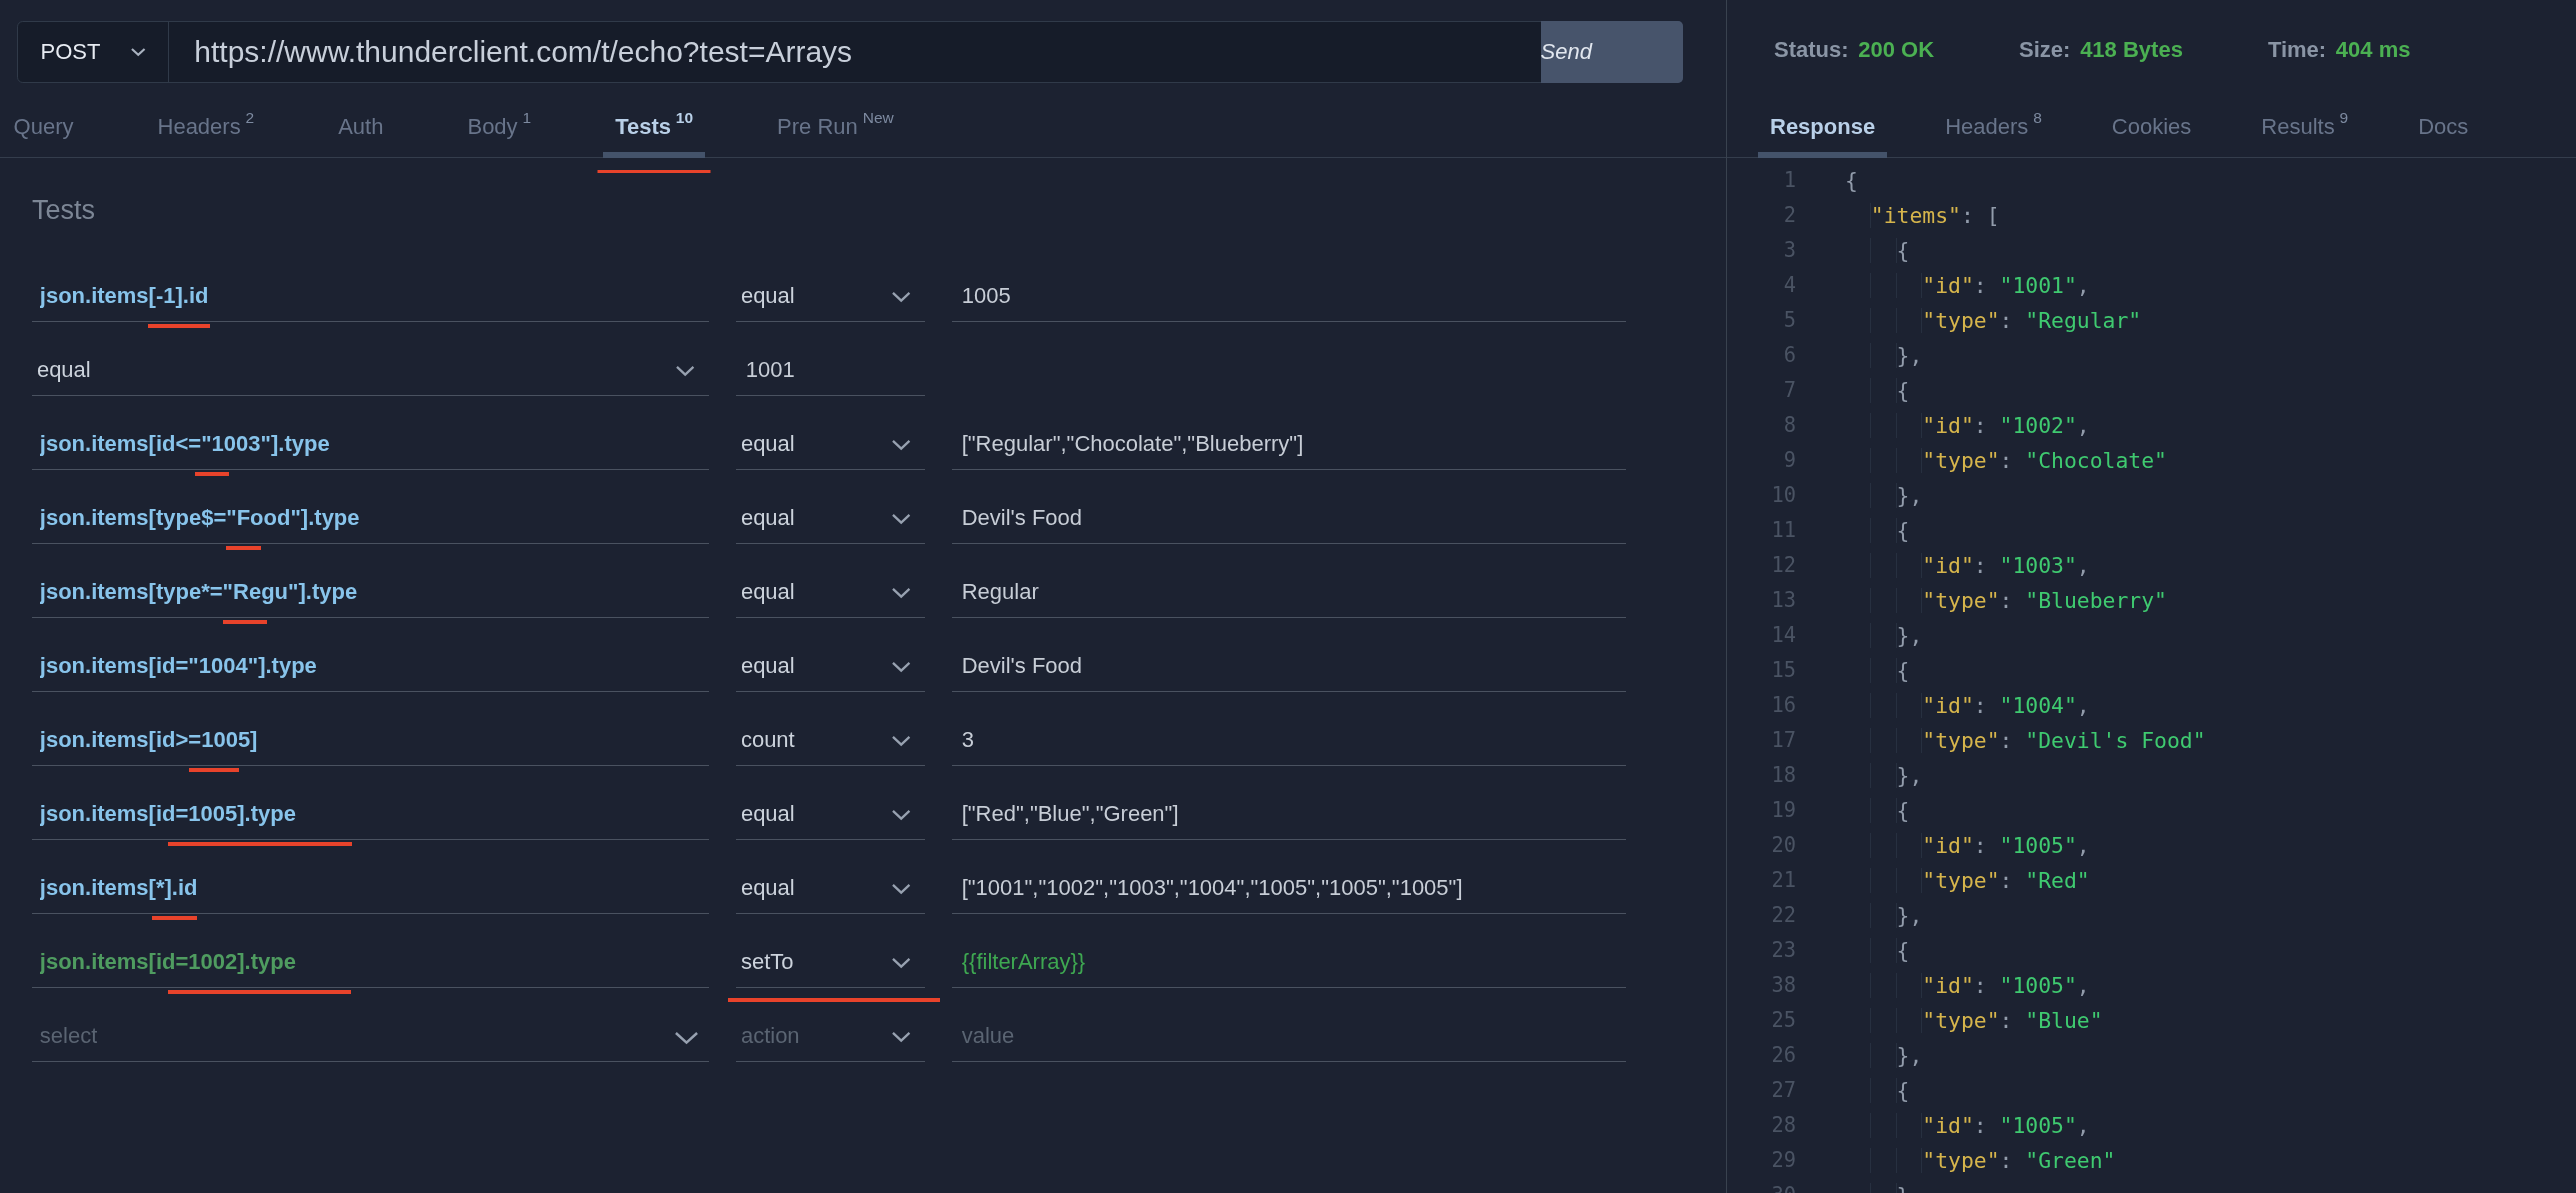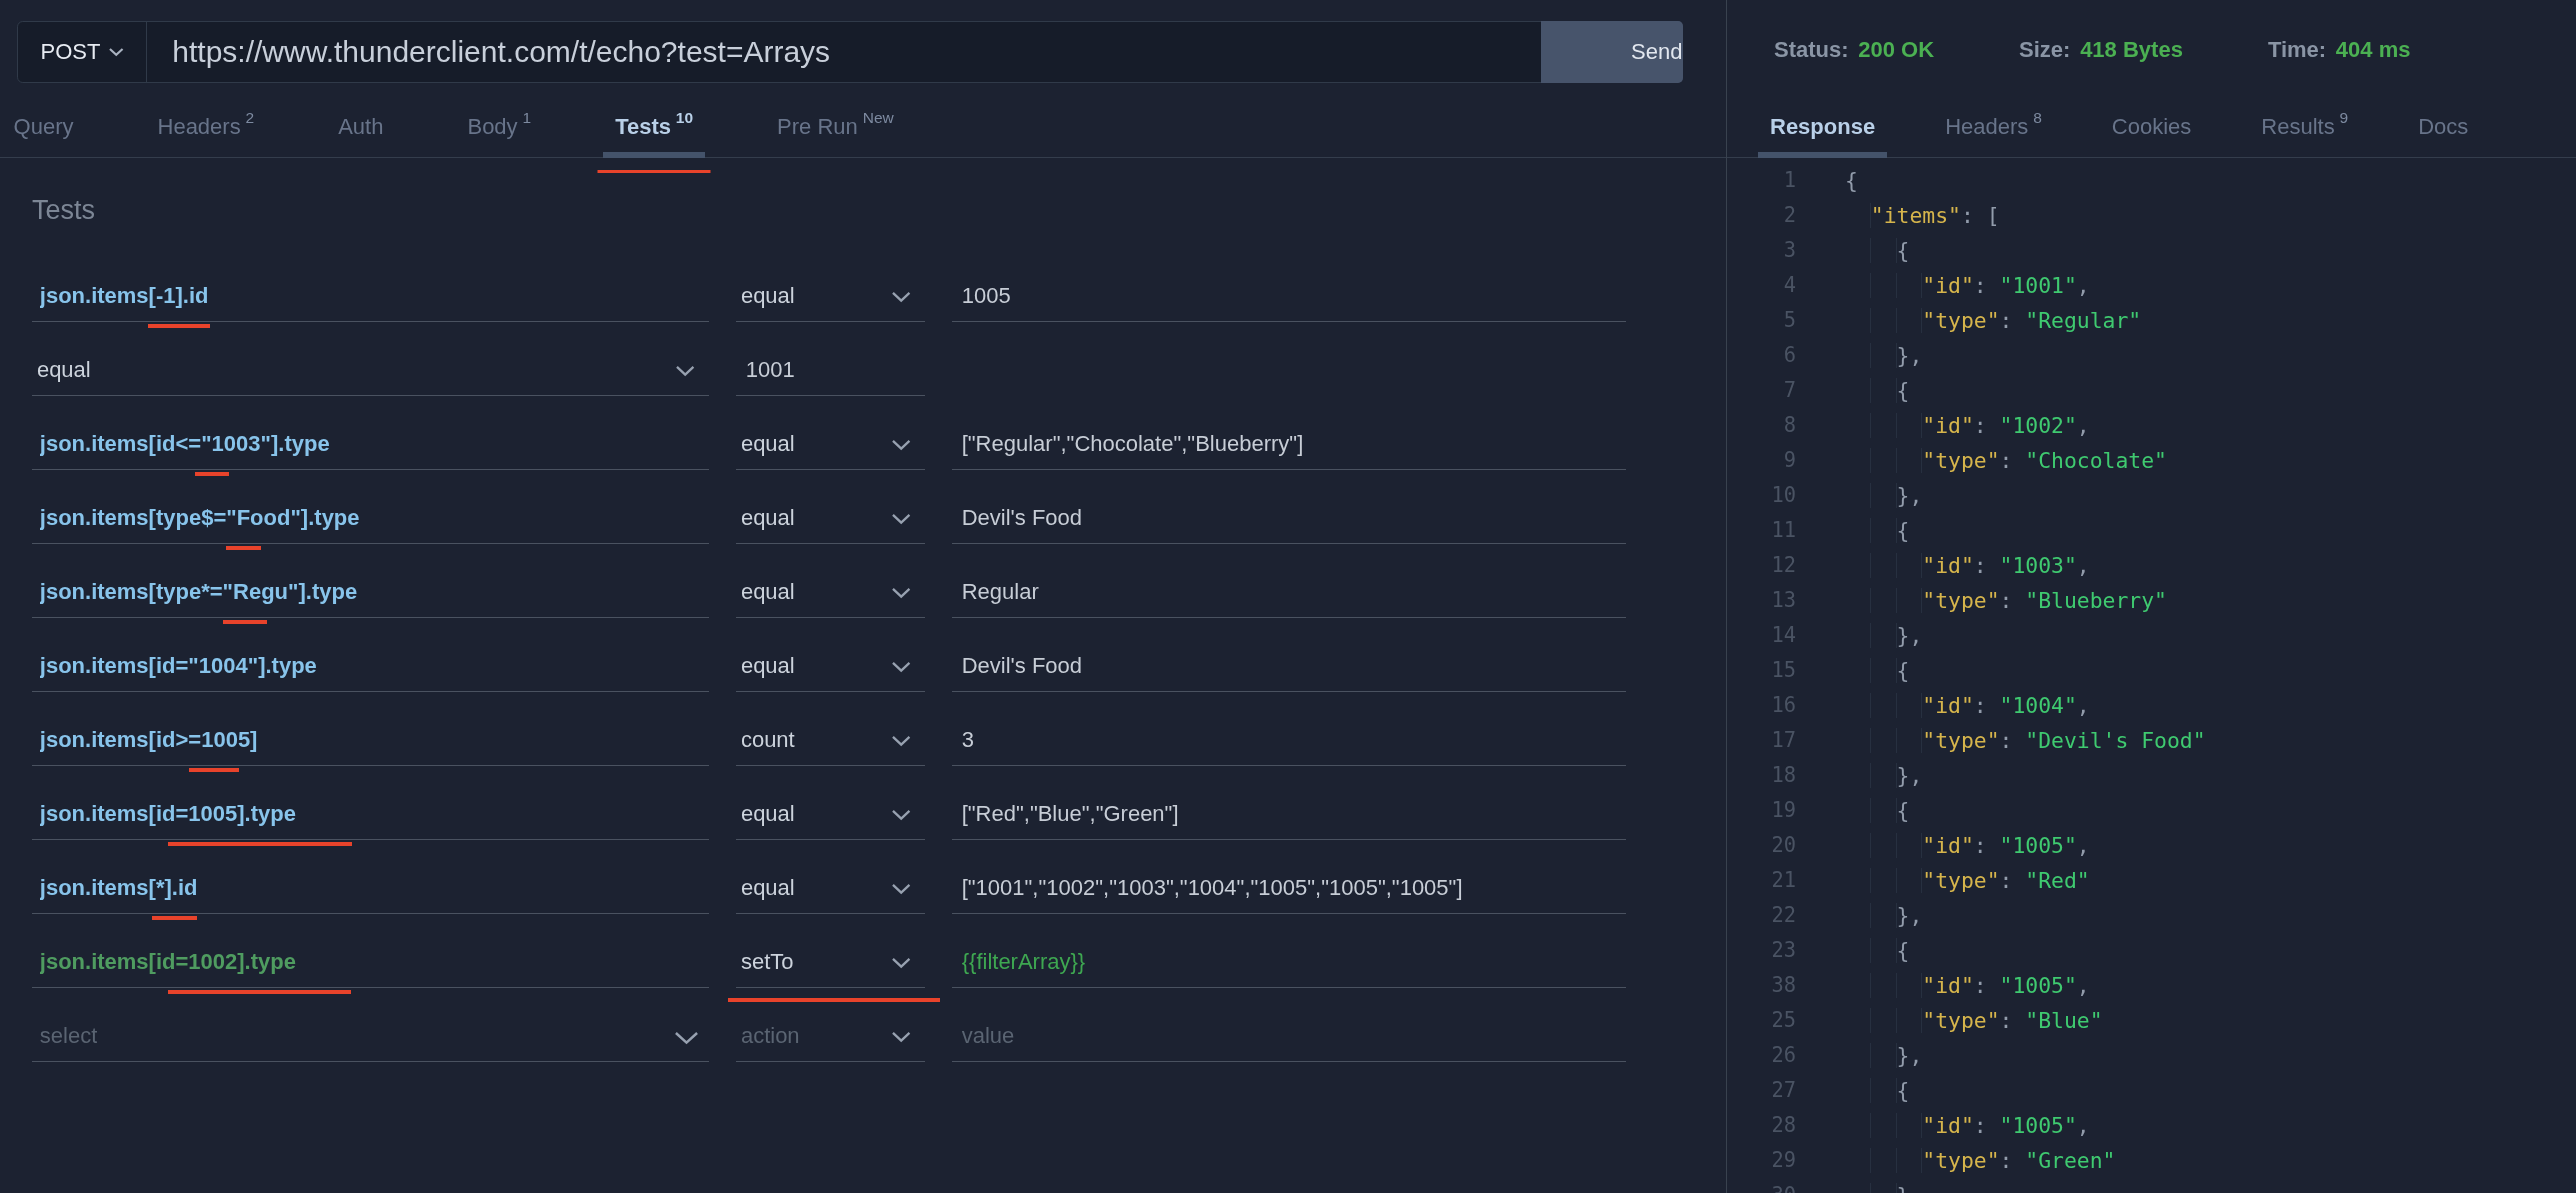--- a/index.html
+++ b/index.html
@@ -7,25 +7,25 @@
   .app{position:relative;width:2576px;height:1193px;background:#1c2231;overflow:hidden;}
 
   
   .request-panel{position:absolute;left:0;top:0;width:1726px;height:100%;}
   .panel-divider{position:absolute;left:1726px;top:0;width:1px;height:100%;background:#39424f;}
   .response-panel{position:absolute;left:1727px;top:0;right:0;height:100%;}
 
   
   .url-bar{position:absolute;left:16.5px;top:21.4px;width:1666px;height:62px;display:flex;align-items:stretch;
            background:#161c29;border:1px solid #303a49;border-radius:5.8px;box-sizing:border-box;}
-  .method-select{display:flex;align-items:center;gap:8px;padding:0 21.4px 0 23px;border-right:1px solid #303a49;
+  .method-select{display:flex;align-items:center;gap:30px;padding:0 21.4px 0 23px;border-right:1px solid #303a49;
                  color:#e7ebf2;font-size:22px;cursor:default;}
   .url-input{flex:1;display:flex;align-items:center;padding-left:25px;color:#c8cfda;font-size:30px;white-space:nowrap;overflow:hidden;}
-  .send-btn{width:142px;flex:none;background:#47546b;color:#e2e7ef;display:flex;align-items:center;justify-content:flex-end;
-            font-size:22px;border-radius:0 4.9px 4.9px 0;margin:-1px -1px -1px 0;}
+  .send-btn{width:142px;flex:none;background:#47546b;color:#e2e7ef;display:flex;align-items:center;justify-content:flex-start;
+            font-size:22px;border-radius:0 4.9px 4.9px 0;margin:-1px -1px -1px 0;font-style:italic;}
 
   
   .tab-bar{position:absolute;left:0;top:96px;right:0;height:61px;display:flex;align-items:stretch;
            border-bottom:1px solid #343d4c;box-sizing:content-box;}
   .req-tabs{padding-left:13.6px;gap:84px;}
   .res-tabs{padding-left:43px;gap:70px;}
   .tab{position:relative;display:flex;align-items:center;color:#68748a;font-size:22px;cursor:default;}
   .tab-label{white-space:nowrap;}
   .tab-sup{position:relative;top:-8.7px;font-size:15.5px;margin-left:4.9px;color:#7d8aa0;}
   .tab.active{color:#b9d0e8;font-weight:700;}

